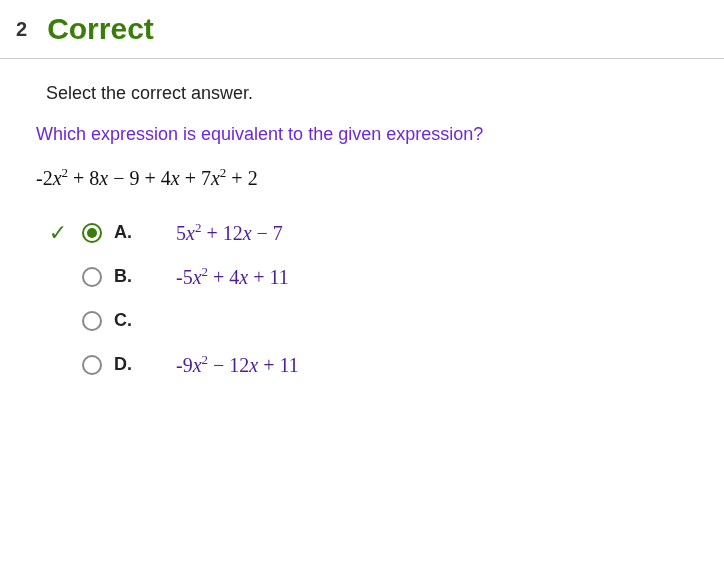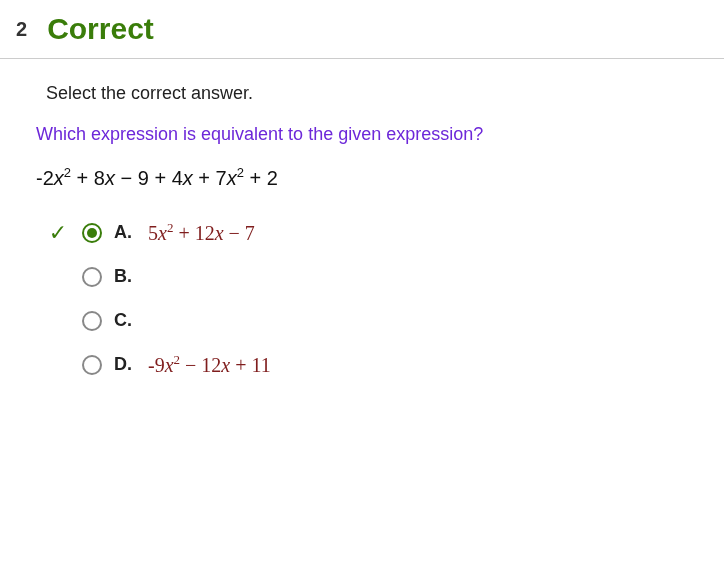--- a/index.html
+++ b/index.html
@@ -55,21 +55,21 @@
     .question-text {
       font-size: 18px;
       margin-bottom: 20px;
       font-family: Arial, sans-serif;
       color: #6d28d9;
     }
 
     .expression {
       font-size: 20px;
       margin-bottom: 30px;
-      font-family: Liberation Sans, sans-serif;
+      font-family: Liberation Serif, serif;
       color: #111;
     }
 
     .answers {
       display: flex;
       flex-direction: column;
       gap: 18px;
       padding-left: 10px;
     }
 
@@ -118,21 +118,22 @@
       font-weight: bold;
       font-family: Arial, sans-serif;
       font-size: 18px;
       color: #222;
       min-width: 22px;
     }
 
     .answer-expr {
       font-size: 20px;
       font-family: Georgia, serif;
-      color: #7f1d1d;
+      color: #4c1d95;
+      margin-left: 28px;
     }
 
     sup {
       font-size: 13px;
     }
   </style>
 </head>
 <body>
 
 <div class="header">
@@ -159,20 +160,23 @@
       <span class="answer-letter">A.</span>
       <span class="answer-expr">
         5<i>x</i><sup>2</sup> + 12<i>x</i> − 7
       </span>
     </div>
 
     <div class="answer-row">
       <span class="checkmark empty">&nbsp;</span>
       <div class="radio-outer"></div>
       <span class="answer-letter">B.</span>
+      <span class="answer-expr">
+        -5<i>x</i><sup>2</sup> + 4<i>x</i> + 11
+      </span>
     </div>
 
     <div class="answer-row">
       <span class="checkmark empty">&nbsp;</span>
       <div class="radio-outer"></div>
       <span class="answer-letter">C.</span>
     </div>
 
     <div class="answer-row">
       <span class="checkmark empty">&nbsp;</span>

